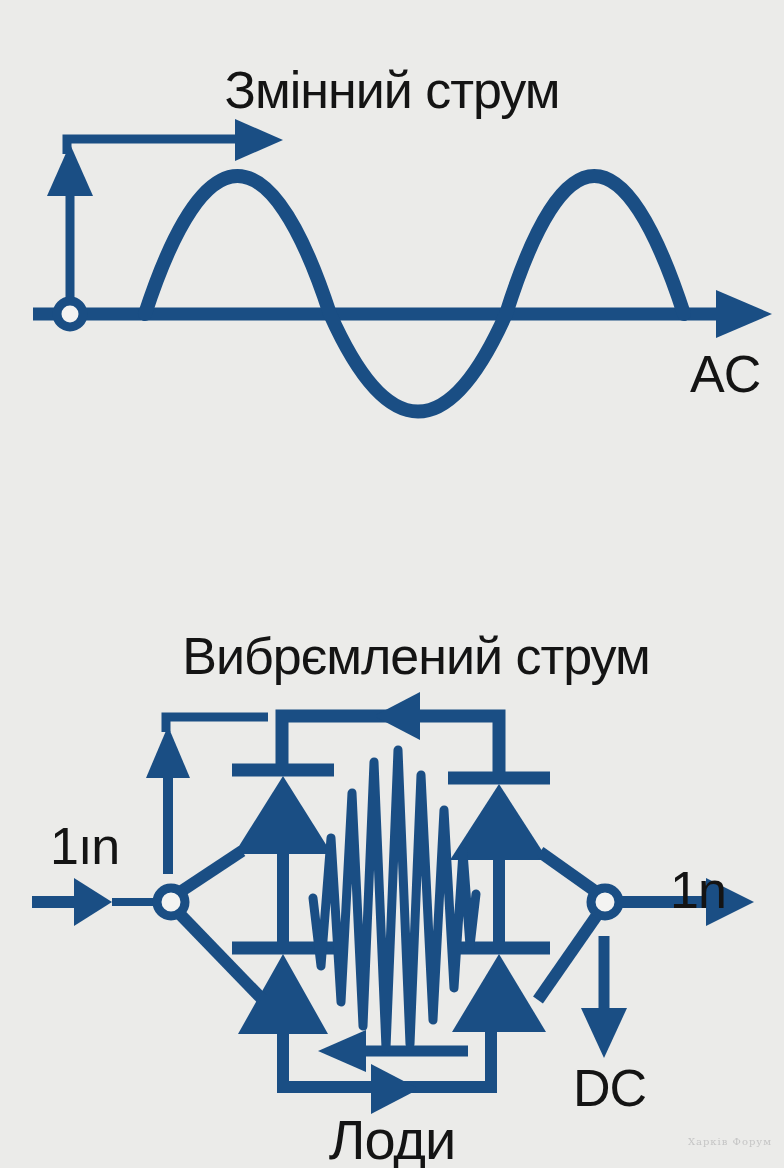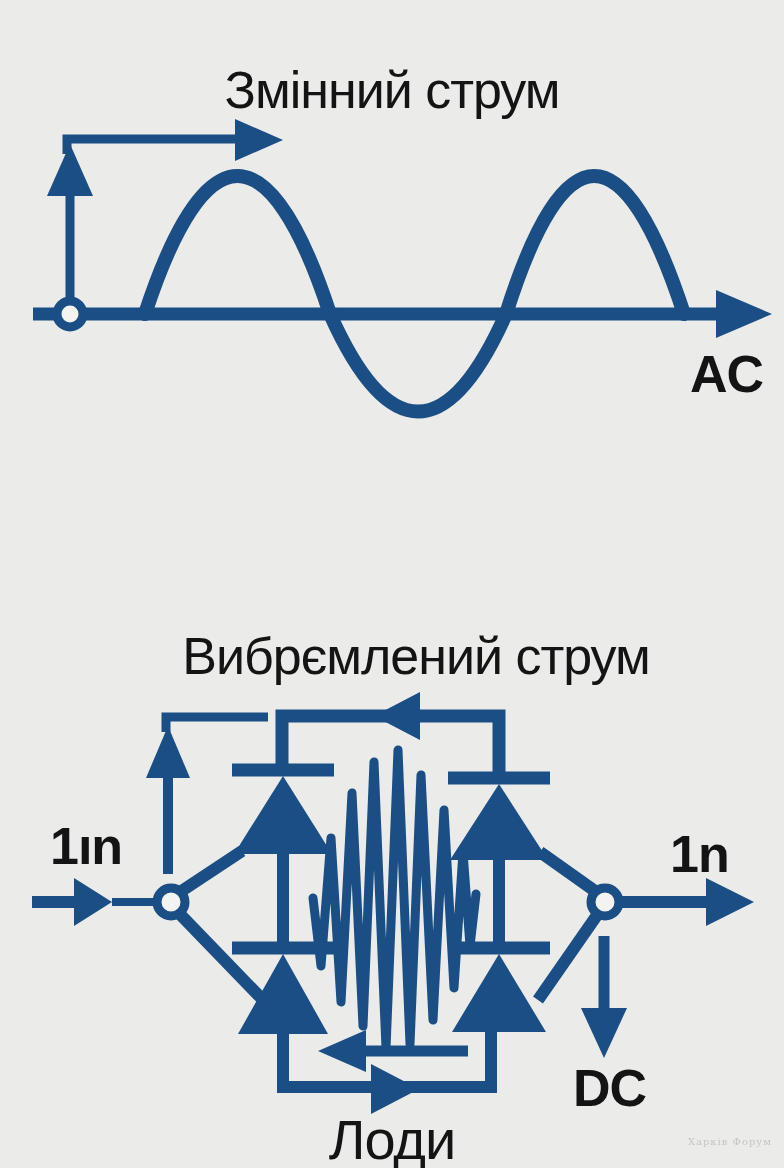--- a/index.html
+++ b/index.html
@@ -11,21 +11,21 @@
   #stage{position:absolute;inset:0;width:784px;height:868px;}
   svg{position:absolute;left:0;top:0;}
   .stroke{stroke:var(--accent,#1a4e84);fill:none;}
   .fill{fill:var(--accent,#1a4e84);stroke:none;}
   .node{fill:var(--node_fill,#f3f3f2);stroke:var(--accent,#1a4e84);stroke-width:9;}
   .lbl{
     position:absolute;color:var(--text,#141414);line-height:1;
     white-space:nowrap;font-family:"Liberation Sans",sans-serif;
   }
   .title{left:0;width:784px;text-align:center;font-size:52px;font-weight:500;letter-spacing:-1px;}
-  .big{font-size:52px;font-weight:700;letter-spacing:-1px;}
+  .big{font-size:52px;font-weight:400;letter-spacing:-1px;}
   .watermark{
     position:absolute;top:1136px;right:12px;font-family:"DejaVu Serif",serif;
     font-size:10px;color:var(--watermark,#c5c5c5);letter-spacing:1px;
   }
 </style>
 </head>
 <body style="--background: #ebebe9; --accent: #1a4e84; --text: #141414; --node_fill: #f3f3f2; --watermark: #c5c5c5;">
 
 <div id="stage">
 
@@ -92,20 +92,20 @@
   </svg>
 
   <div class="lbl title" style="top:64px;">Змінний струм</div>
 
   <div class="lbl big" style="left:690px;top:348px;">AC</div>
 
   <div class="lbl title" style="top:630px;margin-left:24px;">Вибрємлений струм</div>
 
   <div class="lbl big" style="left:50px;top:820px;text-align:right;">1ın</div>
 
-  <div class="lbl big" style="left:670px;top:828px;">1n</div>
+  <div class="lbl big" style="left:670px;top:864px;">1n</div>
 
   <div class="lbl big" style="left:573px;top:1062px;">DC</div>
 
   <div class="lbl" style="left:0;width:784px;text-align:center;top:1112px;font-size:56px;font-weight:500;letter-spacing:-1px;">Лоди</div>
 
   <div class="watermark">Харків Форум</div>
 </div>
 
 </body></html>

